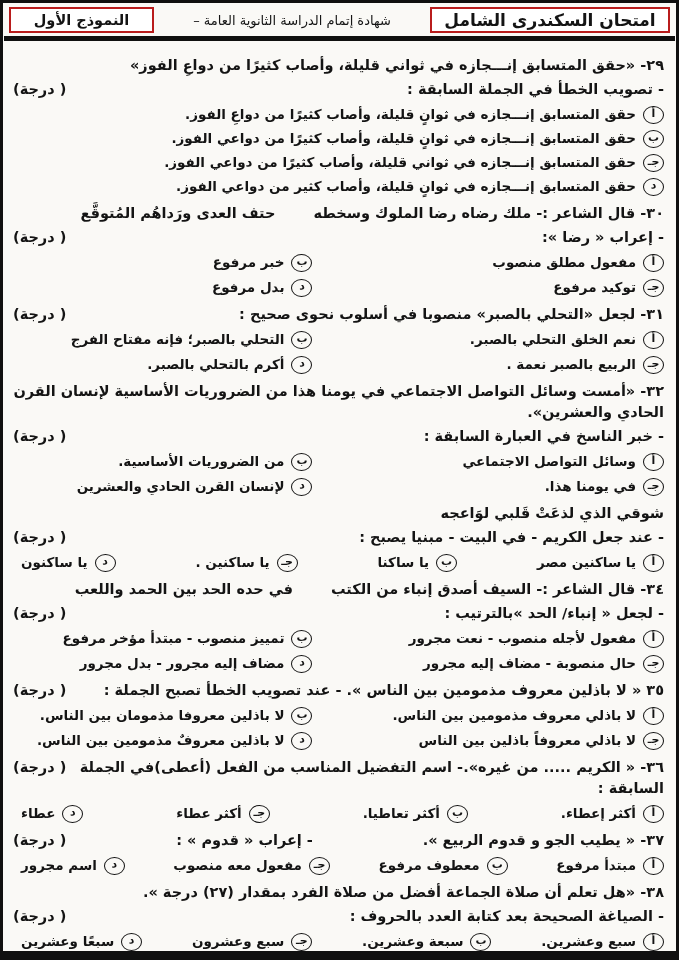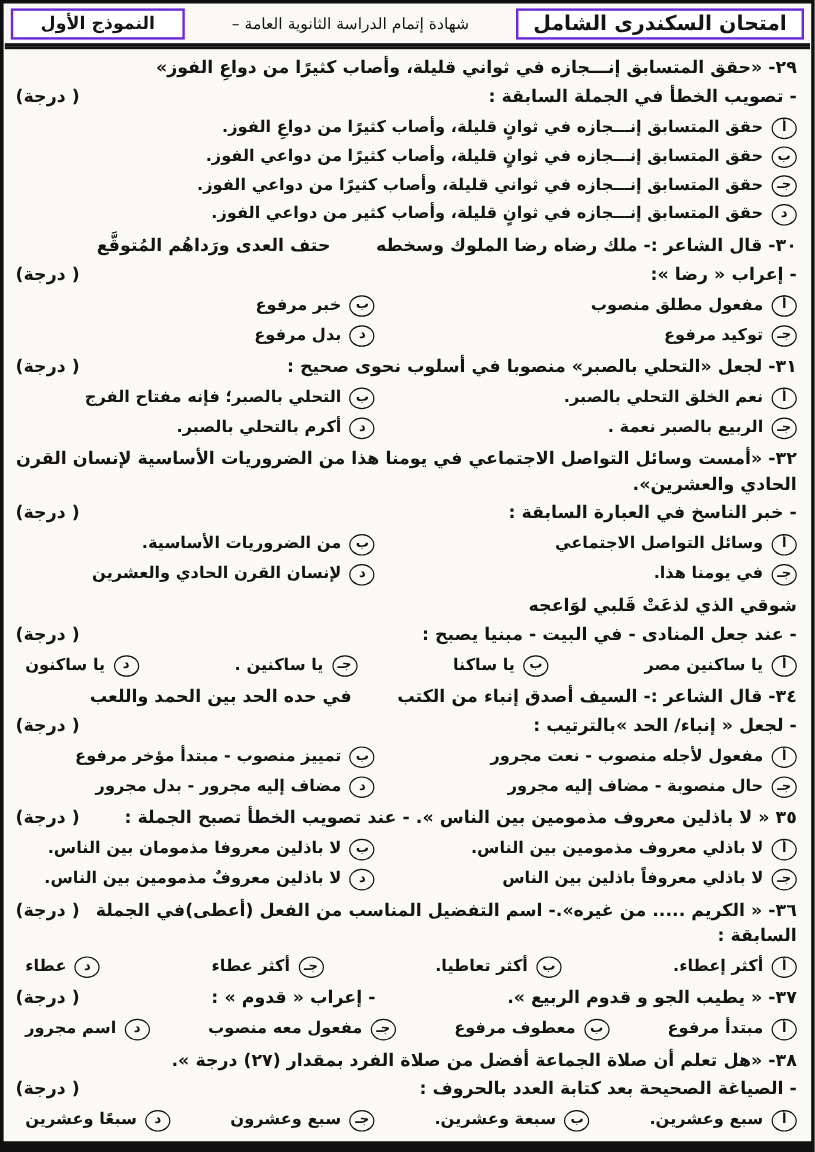--- a/index.html
+++ b/index.html
@@ -1,25 +1,25 @@
 <!DOCTYPE html>
 <html lang="ar" dir="rtl"><head>
 <meta charset="utf-8">
 <style>
   *{box-sizing:border-box}
   html,body{margin:0;padding:0}
   body{width:679px;height:960px;background:#e9e7e3;font-family:"DejaVu Sans",sans-serif;color:#141414}
   .sheet{width:679px;height:960px;background:#faf9f6;border:3px solid #101010;border-bottom:9px solid #101010;direction:rtl;display:flex;flex-direction:column;overflow:hidden}
   .hdr{display:flex;align-items:stretch;gap:8px;padding:4px 6px 3px 6px}
-  .hdr-box{border:2px solid #6d28d9;padding:1px 4px;font-weight:bold;display:flex;align-items:center;justify-content:center;background:#fff}
+  .hdr-box{border:2px solid #b91c1c;padding:1px 4px;font-weight:bold;display:flex;align-items:center;justify-content:center;background:#fff}
   .hdr-exam{font-size:17px;min-width:240px}
   .hdr-mid{flex:1;display:flex;align-items:center;justify-content:center;font-weight:normal;font-size:13px}
   .hdr-model{font-size:14.5px;min-width:145px}
   .rule{border-top:3px solid #101010;border-bottom:2px solid #101010;height:8px;margin:0 1px}
-  main{flex:1;padding:6px 12px 0 10px}
+  main{flex:1;padding:14px 12px 0 10px}
   .q{margin-bottom:5px}
   .line{line-height:21px;margin-bottom:3px;font-size:14.5px}
   .b{font-weight:bold}
   .split{display:flex;justify-content:space-between;align-items:baseline;gap:8px}
   .verse{display:flex;gap:38px}
   .opts{margin-top:1px}
   .opt{display:flex;align-items:center;gap:7px;line-height:23px;font-weight:600;font-size:13.5px}
   .circ{flex:0 0 auto;width:21px;height:18px;border:1.7px solid #101010;border-radius:50%;display:inline-flex;align-items:center;justify-content:center;font-size:11px;font-weight:bold;line-height:1;padding-bottom:2px}
   .list .opt{margin:1px 0}
   .grid2{display:grid;grid-template-columns:54% 46%;row-gap:2px}
@@ -146,21 +146,21 @@
             <span>لإنسان القرن الحادي والعشرين</span>
           </div>
       </div>
     </section>
 
     <section class="q">
       <div class="line verse">
         <span class="b">شوقي الذي لذعَتْ قَلبي لوَاعجه</span>
       </div>
       <div class="line split">
-        <span class="b">- عند جعل المنادى - في البيت - مبنيا يصبح :</span>
+        <span class="b">- عند جعل الكريم - في البيت - مبنيا يصبح :</span>
         <span class="score">( درجة)</span>
       </div>
       <div class="opts row4">
         <div class="opt">
             <span class="circ">أ</span>
             <span>يا ساكنين مصر</span>
           </div>
         <div class="opt">
             <span class="circ">ب</span>
             <span>يا ساكنا</span>

